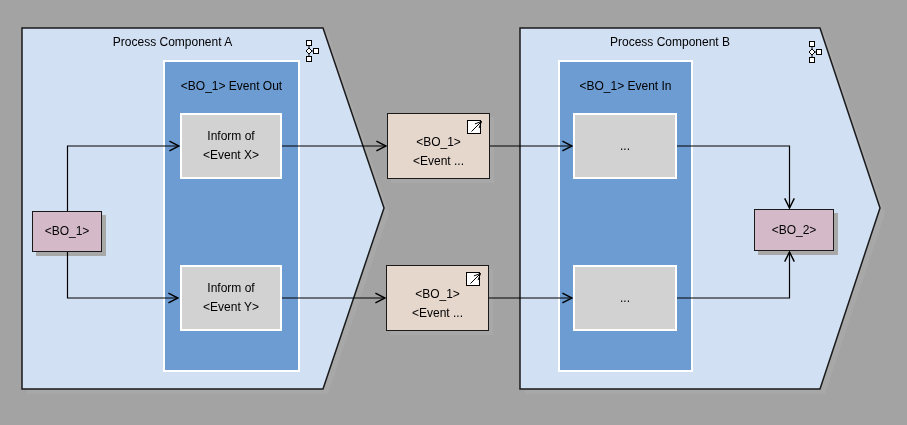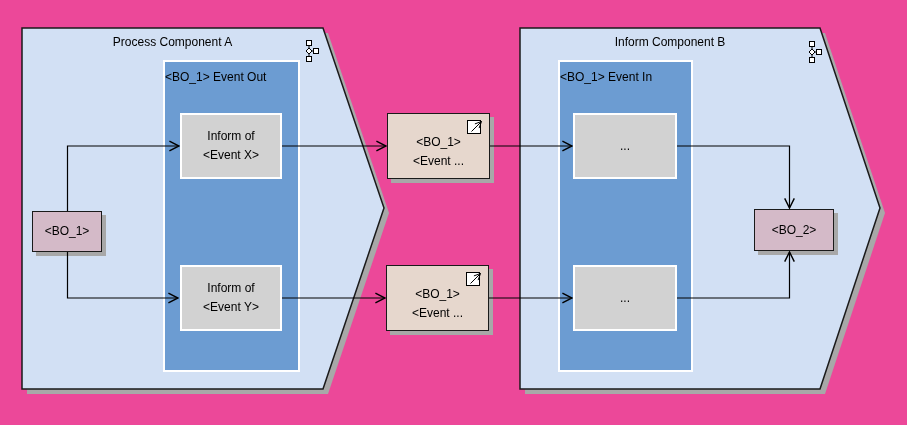--- a/index.html
+++ b/index.html
@@ -1,29 +1,29 @@
 <!DOCTYPE html>
 <html style="--component-fill: #d2e0f4; --component-border: #1a1a1a; --panel-fill: #6c9cd2; --function-fill: #d2d2d2; --object-fill: #d4bac8; --event-fill: #e6d7cd; --shadow: #a8a8a8; --line: #000000;"><head>
 <meta charset="utf-8">
 <style>
   html,body { margin:0; padding:0; background:#ffffff; }
   .canvas {
-    position:relative; width:907px; height:425px; background:#ec4899;
+    position:relative; width:907px; height:425px; background:#a3a3a3;
     font-family:"Liberation Sans", sans-serif; font-size:12px; color:#000;
     overflow:hidden;
   }
   .layer { position:absolute; left:0; top:0; }
   .layer.top { pointer-events:none; }
   .abs { position:absolute; }
   .comp-title { text-align:center; white-space:nowrap; }
   .panel {
     background:var(--panel-fill,#6c9cd2);
     border:2px solid #ffffff; box-sizing:border-box;
   }
-  .panel-title { text-align:left; padding-top:8px; white-space:nowrap; }
+  .panel-title { text-align:center; padding-top:17px; white-space:nowrap; }
   .box { box-sizing:border-box; display:flex; flex-direction:column;
          align-items:center; justify-content:center; text-align:center;
          line-height:19px; }
   .fn   { background:var(--function-fill,#d2d2d2); border:2px solid #ffffff; }
   .bo   { background:var(--object-fill,#d4bac8); border:1px solid #1a1a1a;
           box-shadow:4px 4px 0 var(--shadow,#a8a8a8); }
   .event{ background:var(--event-fill,#e6d7cd); border:1px solid #1a1a1a;
           box-shadow:4px 4px 0 var(--shadow,#a8a8a8); padding-top:12px; }
   .assign-icon { position:absolute; top:3px; right:4px; }
 </style>
@@ -82,21 +82,21 @@
 
   <div class="abs box event" style="left:386px;top:265px;width:103px;height:66px;">
     <svg class="assign-icon" width="19" height="19" viewBox="0 0 19 19">
       <rect x="1.5" y="3.5" width="13" height="13" fill="#fff" stroke="#000"></rect>
       <path d="M5.5,14.5 L15.5,4.5 M15.5,4.5 L8.9,6.9 M15.5,4.5 L13.1,11.1" stroke="#000" fill="none"></path>
     </svg>
     <span>&lt;BO_1&gt;</span>
     <span>&lt;Event ...</span>
   </div>
 
-  <div class="abs comp-title" style="left:520px;top:35px;width:300px;">Inform Component B</div>
+  <div class="abs comp-title" style="left:520px;top:35px;width:300px;">Process Component B</div>
 
   <svg class="abs" style="left:806px;top:41px;" width="16" height="22" viewBox="0 0 16 22">
     <path d="M6,5.5 V8 M6,14 V16.5 M9,11 H10.5" stroke="#000" fill="none"></path>
     <rect x="3.5" y="0.5" width="5" height="5" fill="#fff" stroke="#000"></rect>
     <polygon points="6,8 9,11 6,14 3,11" fill="#fff" stroke="#000"></polygon>
     <rect x="10.5" y="8.5" width="5" height="5" fill="#fff" stroke="#000"></rect>
     <rect x="3.5" y="16.5" width="5" height="5" fill="#fff" stroke="#000"></rect>
   </svg>
 
   <div class="abs panel" style="left:558px;top:60px;width:135px;height:312px;">

